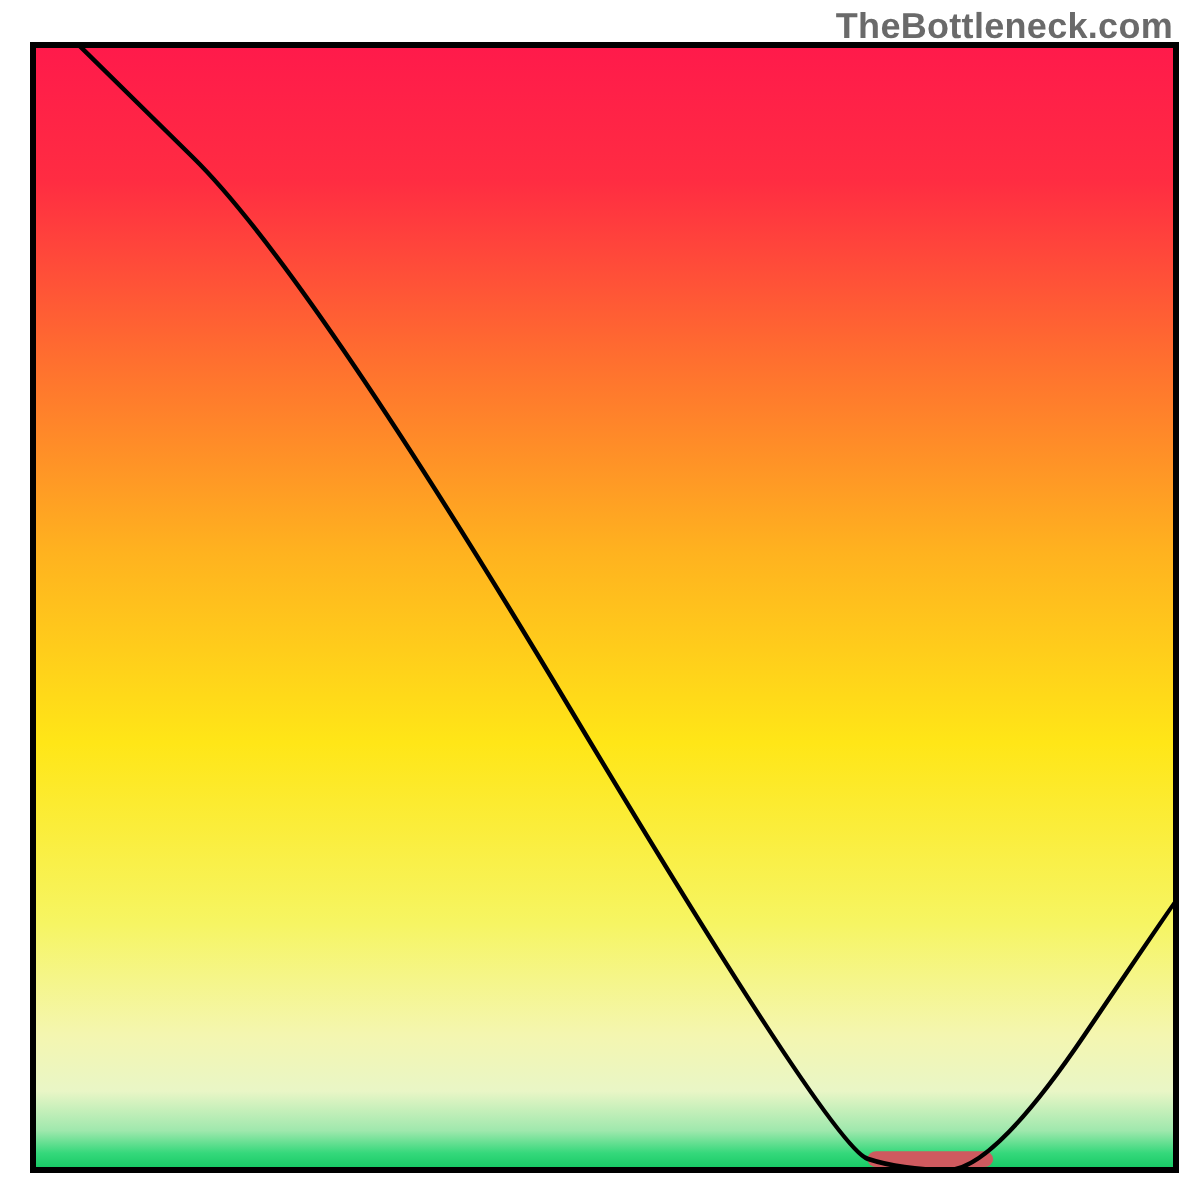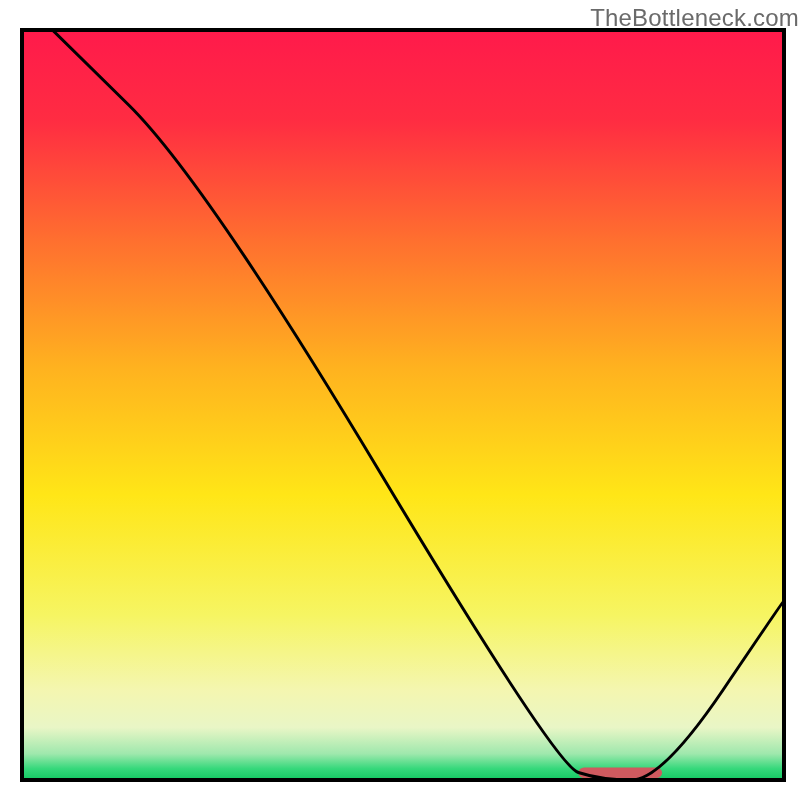--- a/index.html
+++ b/index.html
@@ -12,23 +12,23 @@
     font-family: Arial, Helvetica, sans-serif;
   }
   .chart-container {
     position: relative;
     width: 800px;
     height: 800px;
   }
   .watermark {
     position: absolute;
     top: 4px;
-    right: 1px;
+    right: 18px;
     font-size: 24px;
-    font-weight: 400;
+    font-weight: 700;
     color: #6a6a6a;
     letter-spacing: 0.2px;
     z-index: 5;
   }
   svg {
     position: absolute;
     top: 0;
     left: 0;
   }
 </style>

